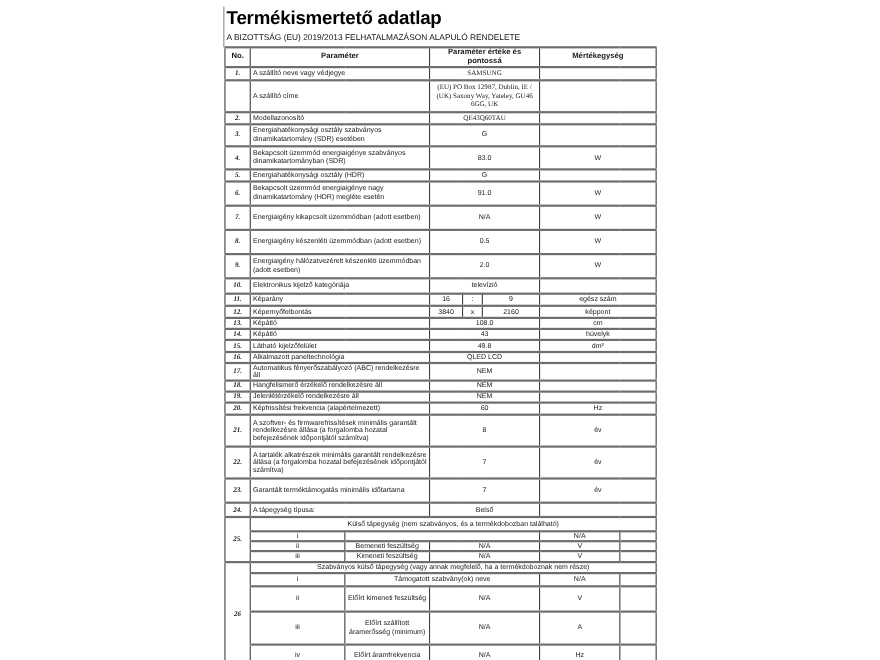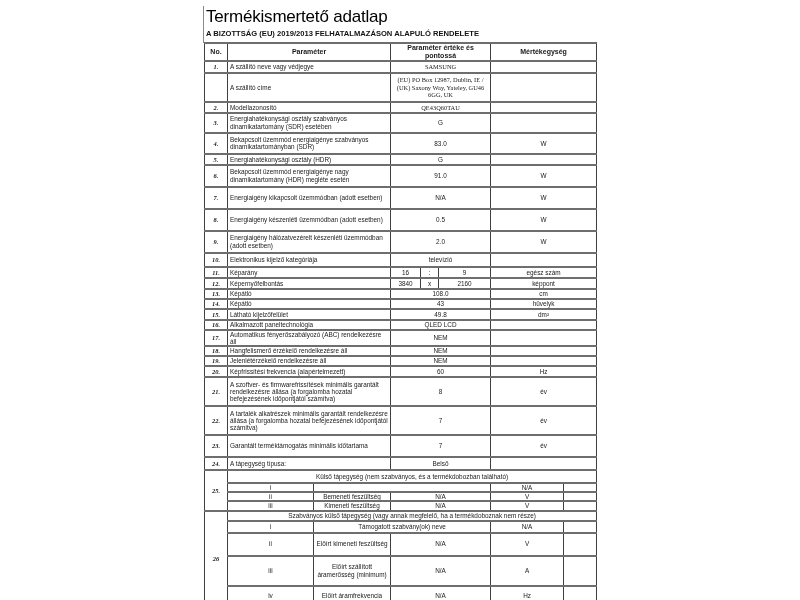--- a/index.html
+++ b/index.html
@@ -2,22 +2,22 @@
 <html><head>
 <meta charset="utf-8">
 <style>
   html,body{margin:0;padding:0;}
   body{
     width:800px;height:600px;background:#ffffff;position:relative;
     font-family:"Liberation Sans",sans-serif;color:#1a1a1a;
     -webkit-font-smoothing:antialiased;overflow:hidden;
   }
   .left-rule{position:absolute;left:203px;top:6px;height:37px;width:0;border-left:1px solid #8a8a8a;}
-  .doc-title{position:absolute;left:206px;top:7px;font-size:17px;font-weight:400;letter-spacing:-0.2px;color:#000;}
-  .doc-subtitle{position:absolute;left:206px;top:29px;font-size:7.6px;font-weight:700;color:#111;}
+  .doc-title{position:absolute;left:206px;top:7px;font-size:17px;font-weight:700;letter-spacing:-0.2px;color:#000;}
+  .doc-subtitle{position:absolute;left:206px;top:29px;font-size:7.6px;font-weight:400;color:#111;}
   table.sheet{
     border-collapse:collapse;table-layout:fixed;width:392px;
     position:absolute;left:204px;top:42px;background:#fff;
   }
   table.sheet td, table.sheet th{
     border-left:1px solid #3f3f3f;border-right:1px solid #3f3f3f;
     border-top:2px solid #6e6e6e;border-bottom:2px solid #6e6e6e;
     padding:0 2px;overflow:hidden;vertical-align:middle;
     font-size:6.4px;line-height:1.12;
   }

